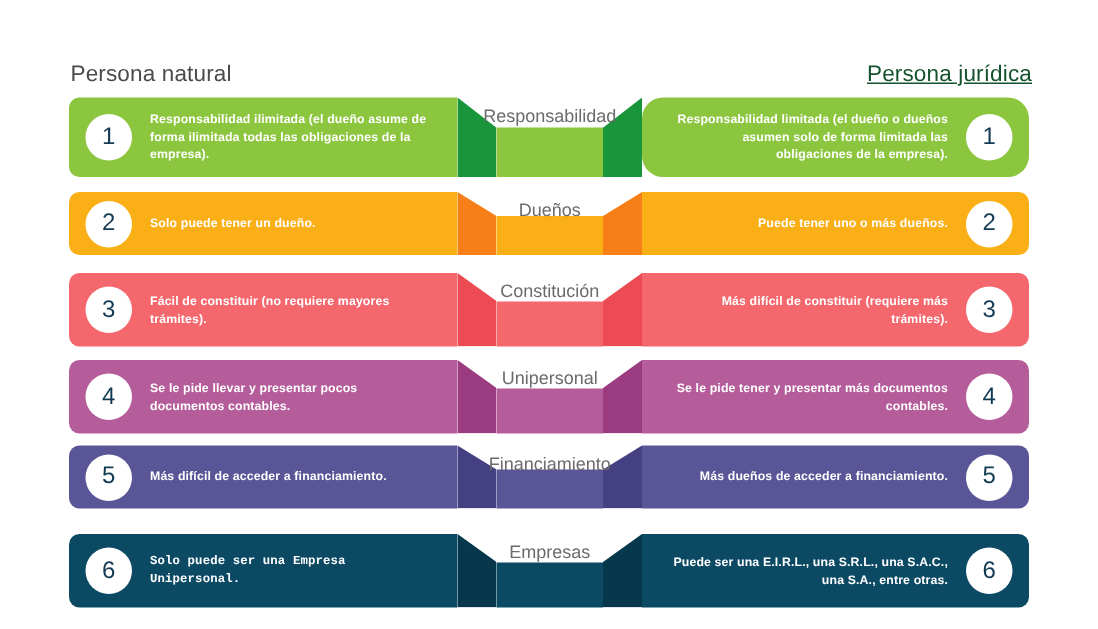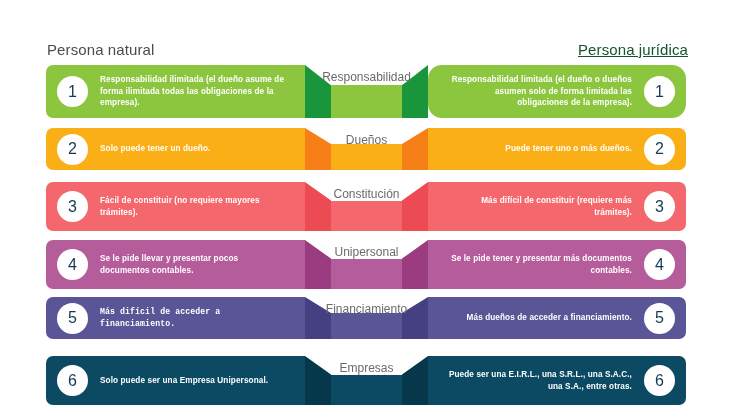--- a/index.html
+++ b/index.html
@@ -196,37 +196,37 @@
           <div class="center-label" style="color: rgb(107, 107, 107);">Unipersonal</div>
         </div>
         <div class="bar right" style="background: rgb(181, 92, 155);">
           <div class="bar-text" style="color: rgb(255, 255, 255);">Se le pide tener y presentar más documentos contables.</div>
           <div class="badge" style="color: rgb(18, 58, 82);">4</div>
         </div>
       </div>
       <div class="row" style="top: 277px; height: 42px;">
         <div class="bar left" style="background: rgb(90, 85, 150);">
           <div class="badge" style="color: rgb(18, 58, 82);">5</div>
-          <div class="bar-text" style="color: rgb(255, 255, 255); font-family: Liberation Mono, monospace;">Más difícil de acceder a financiamiento.</div>
+          <div class="bar-text" style="color: rgb(255, 255, 255);">Más difícil de acceder a financiamiento.</div>
         </div>
         <div class="connector">
           <div class="wedge l" style="background: rgb(69, 64, 129);"></div>
           <div class="wedge r" style="background: rgb(69, 64, 129);"></div>
           <div class="inner-band" style="background: rgb(90, 85, 150);"></div>
           <div class="center-label" style="color: rgb(107, 107, 107);">Financiamiento</div>
         </div>
         <div class="bar right" style="background: rgb(90, 85, 150);">
           <div class="bar-text" style="color: rgb(255, 255, 255);">Más dueños de acceder a financiamiento.</div>
           <div class="badge" style="color: rgb(18, 58, 82);">5</div>
         </div>
       </div>
       <div class="row" style="top: 336px; height: 49px;">
         <div class="bar left" style="background: rgb(12, 74, 100);">
           <div class="badge" style="color: rgb(18, 58, 82);">6</div>
-          <div class="bar-text" style="color: rgb(255, 255, 255);">Solo puede ser una Empresa Unipersonal.</div>
+          <div class="bar-text" style="color: rgb(255, 255, 255); font-family: Liberation Mono, monospace;">Solo puede ser una Empresa Unipersonal.</div>
         </div>
         <div class="connector">
           <div class="wedge l" style="background: rgb(6, 55, 75);"></div>
           <div class="wedge r" style="background: rgb(6, 55, 75);"></div>
           <div class="inner-band" style="background: rgb(12, 74, 100);"></div>
           <div class="center-label" style="color: rgb(107, 107, 107);">Empresas</div>
         </div>
         <div class="bar right" style="background: rgb(12, 74, 100);">
           <div class="bar-text" style="color: rgb(255, 255, 255);">Puede ser una E.I.R.L., una S.R.L., una S.A.C., una S.A., entre otras.</div>
           <div class="badge" style="color: rgb(18, 58, 82);">6</div>

